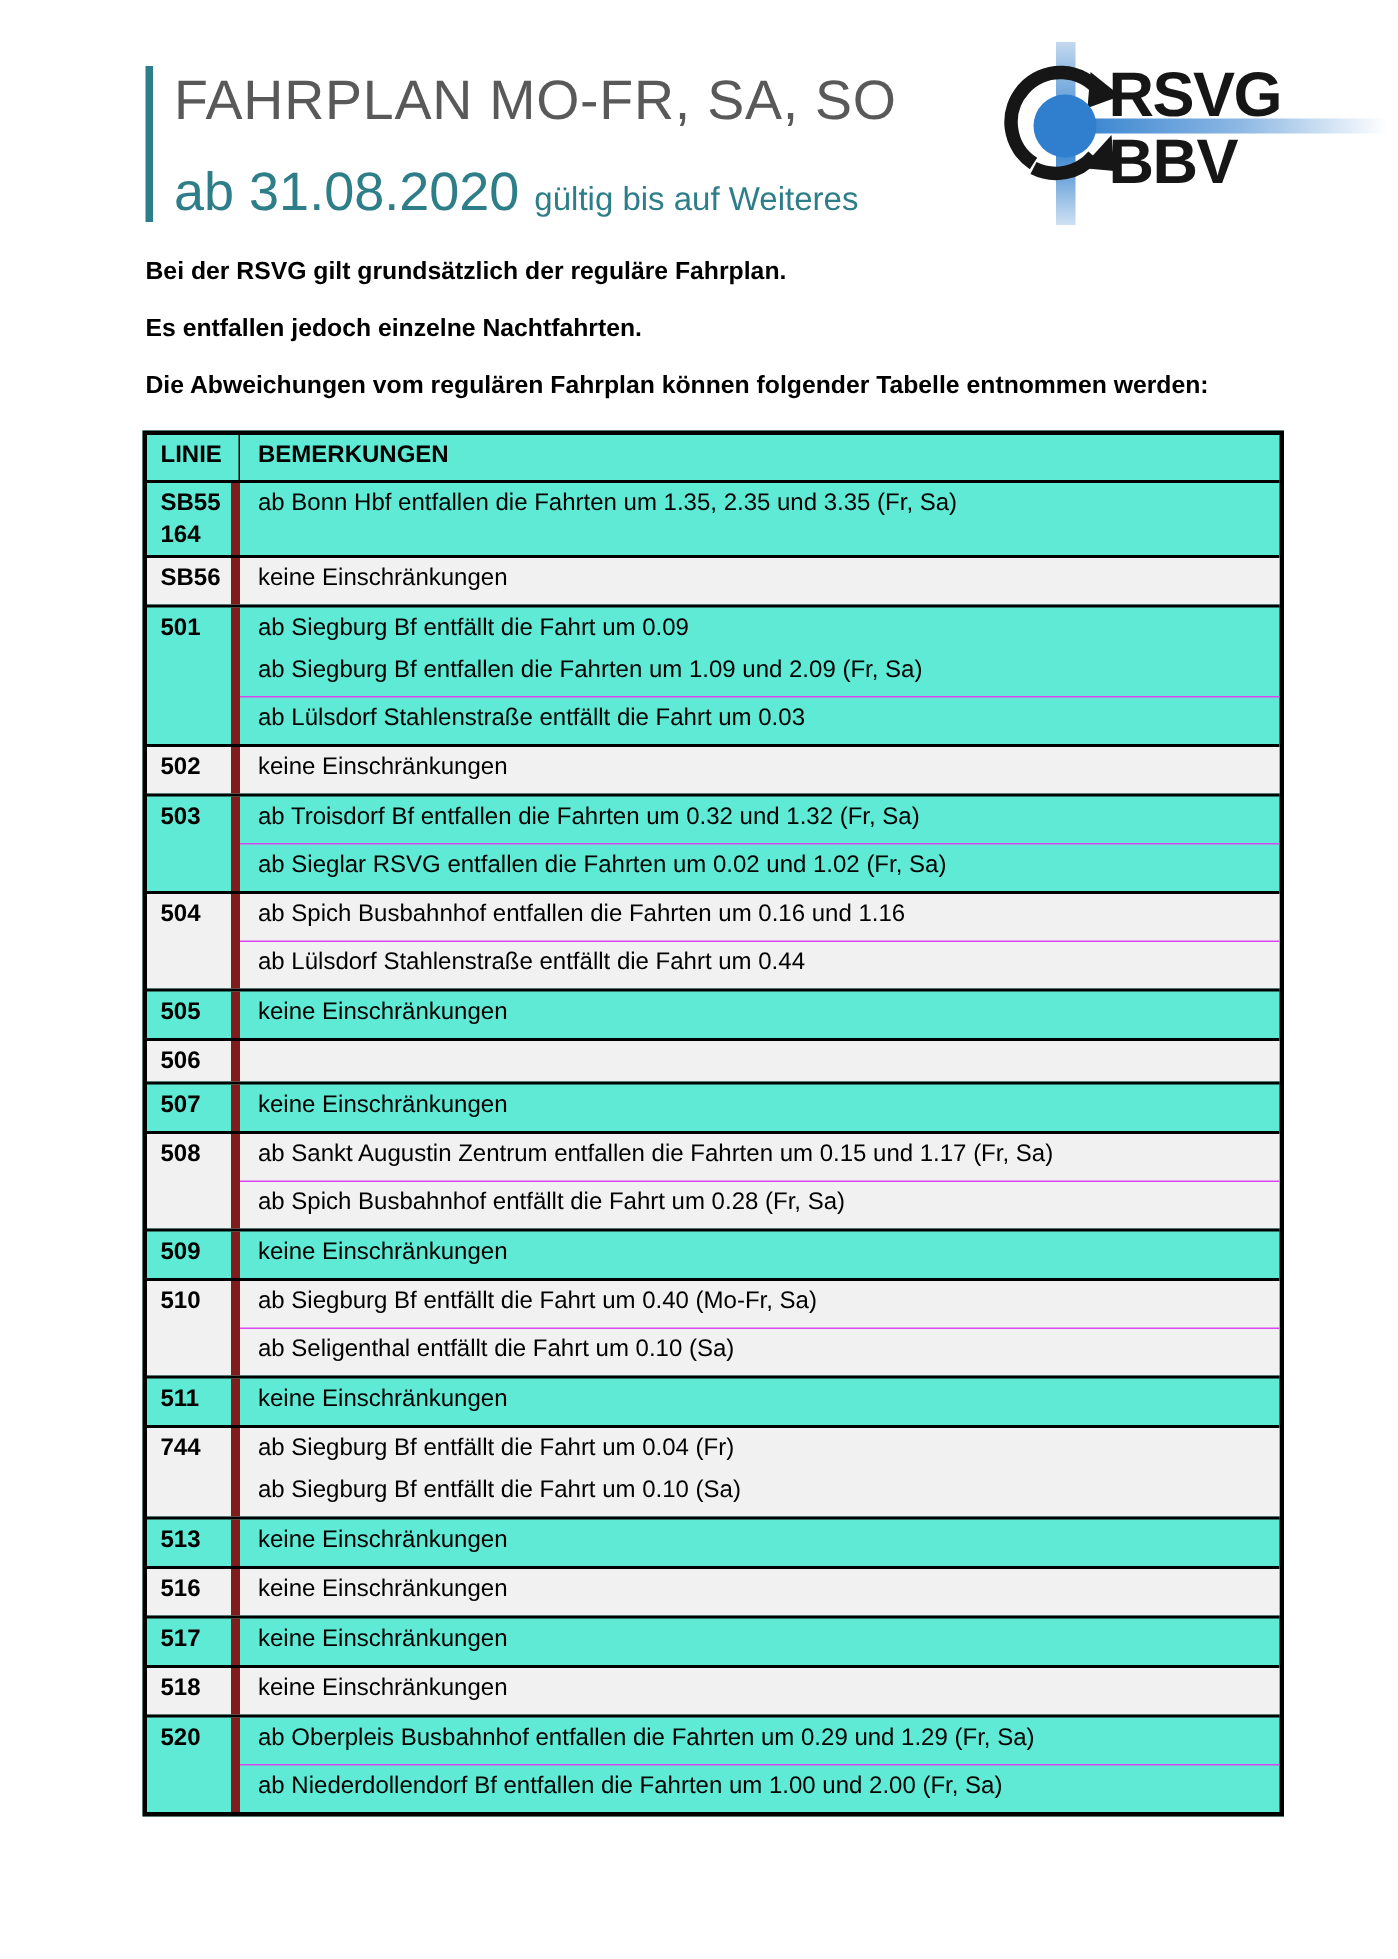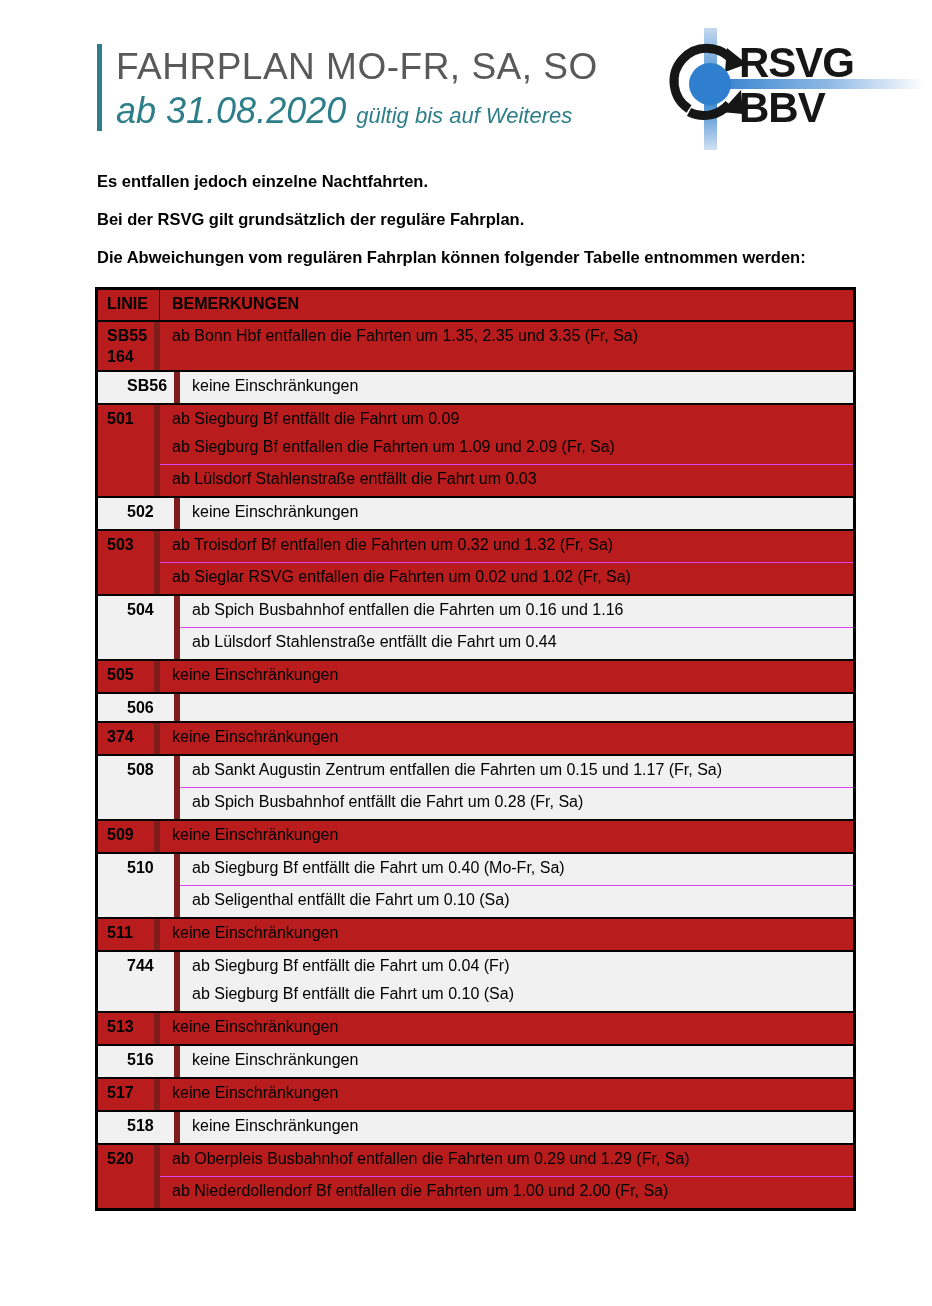--- a/index.html
+++ b/index.html
@@ -11,39 +11,39 @@
     background: #ffffff;
     font-family: "Liberation Sans", sans-serif;
     color: #000;
     overflow: hidden;
   }
 
   
   .header { position:absolute; top:44px; left:97px; display:flex; }
   .accent-bar { width:5px; background:var(--teal,#2E7E89); margin-right:14px; }
   .title { font-size:37px; line-height:46px; color:var(--titlegray,#595959); letter-spacing:0.5px; white-space:nowrap; }
-  .subtitle { margin-top:1px; color:var(--teal,#2E7E89); white-space:nowrap;font-style:italic; }
+  .subtitle { margin-top:18px; color:var(--teal,#2E7E89); white-space:nowrap; }
   .subtitle .date { font-size:36px; line-height:40px; }
   .subtitle .validity { font-size:22px; margin-left:10px; }
 
   
   .logo { position:absolute; top:28px; left:663px; width:268px; height:122px; }
 
   
   .intro { position:absolute; top:171px; left:97px; width:770px; }
   .intro p { margin:0 0 17px; font-weight:bold; font-size:16.5px; line-height:21px; }
 
   
   .timetable {
     position:absolute; top:287px; left:95px; width:761px;
-    border:3px solid #000; font-size:16px; background:#b91c1c;
+    border:3px solid #000; font-size:16px; background:#5eead4;
   }
   .t-row { display:flex; }
   .t-row + .t-row { border-top:2px solid #000; }
-  .t-row.shaded { background:var(--shade,#F1F1F1);padding-left:20px; }
+  .t-row.shaded { background:var(--shade,#F1F1F1); }
   .linie-cell {
     flex:none; width:62px; padding:3px 0 3px 9px;
     font-weight:bold; border-right:6px solid #7f1d1d;
   }
   .t-head .linie-cell { border-right:1px solid #000; }
   .linie-cell p { margin:0; line-height:21px; }
   .remarks-col { flex:1; display:flex; flex-direction:column; }
   .remark-cell { padding:3px 12px 0; }
   .remark-cell + .remark-cell { border-top:1px solid #d946ef; }
   .remark-cell p { margin:0 0 7px; line-height:21px; }
@@ -91,22 +91,22 @@
       <polygon points="58,84 78,62 80,86" fill="#161616"></polygon>
 
       <circle cx="47" cy="56" r="21" fill="#2F7FCE"></circle>
 
       <text x="76" y="49" font-family="Liberation Sans, sans-serif" font-size="42" font-weight="bold" fill="#161616" letter-spacing="-1">RSVG</text>
       <text x="76" y="94" font-family="Liberation Sans, sans-serif" font-size="42" font-weight="bold" fill="#161616" letter-spacing="-1">BBV</text>
     </svg>
   </div>
 
   <div class="intro">
+    <p>Bei der RSVG gilt grundsätzlich der reguläre Fahrplan.</p>
     <p>Es entfallen jedoch einzelne Nachtfahrten.</p>
-    <p>Bei der RSVG gilt grundsätzlich der reguläre Fahrplan.</p>
     <p>Die Abweichungen vom regulären Fahrplan können folgender Tabelle entnommen werden:</p>
   </div>
 
   <div class="timetable">
     <div class="t-row t-head">
       <div class="linie-cell">
         <p>LINIE</p>
       </div>
       <div class="remarks-col">
         <div class="remark-cell">
@@ -196,21 +196,21 @@
           </div>
         </div>
       </div>
       <div class="t-row shaded">
         <div class="linie-cell">
           <p>506</p>
         </div>
       </div>
       <div class="t-row">
         <div class="linie-cell">
-          <p>374</p>
+          <p>507</p>
         </div>
         <div class="remarks-col">
           <div class="remark-cell">
             <p>keine Einschränkungen</p>
           </div>
         </div>
       </div>
       <div class="t-row shaded">
         <div class="linie-cell">
           <p>508</p>

